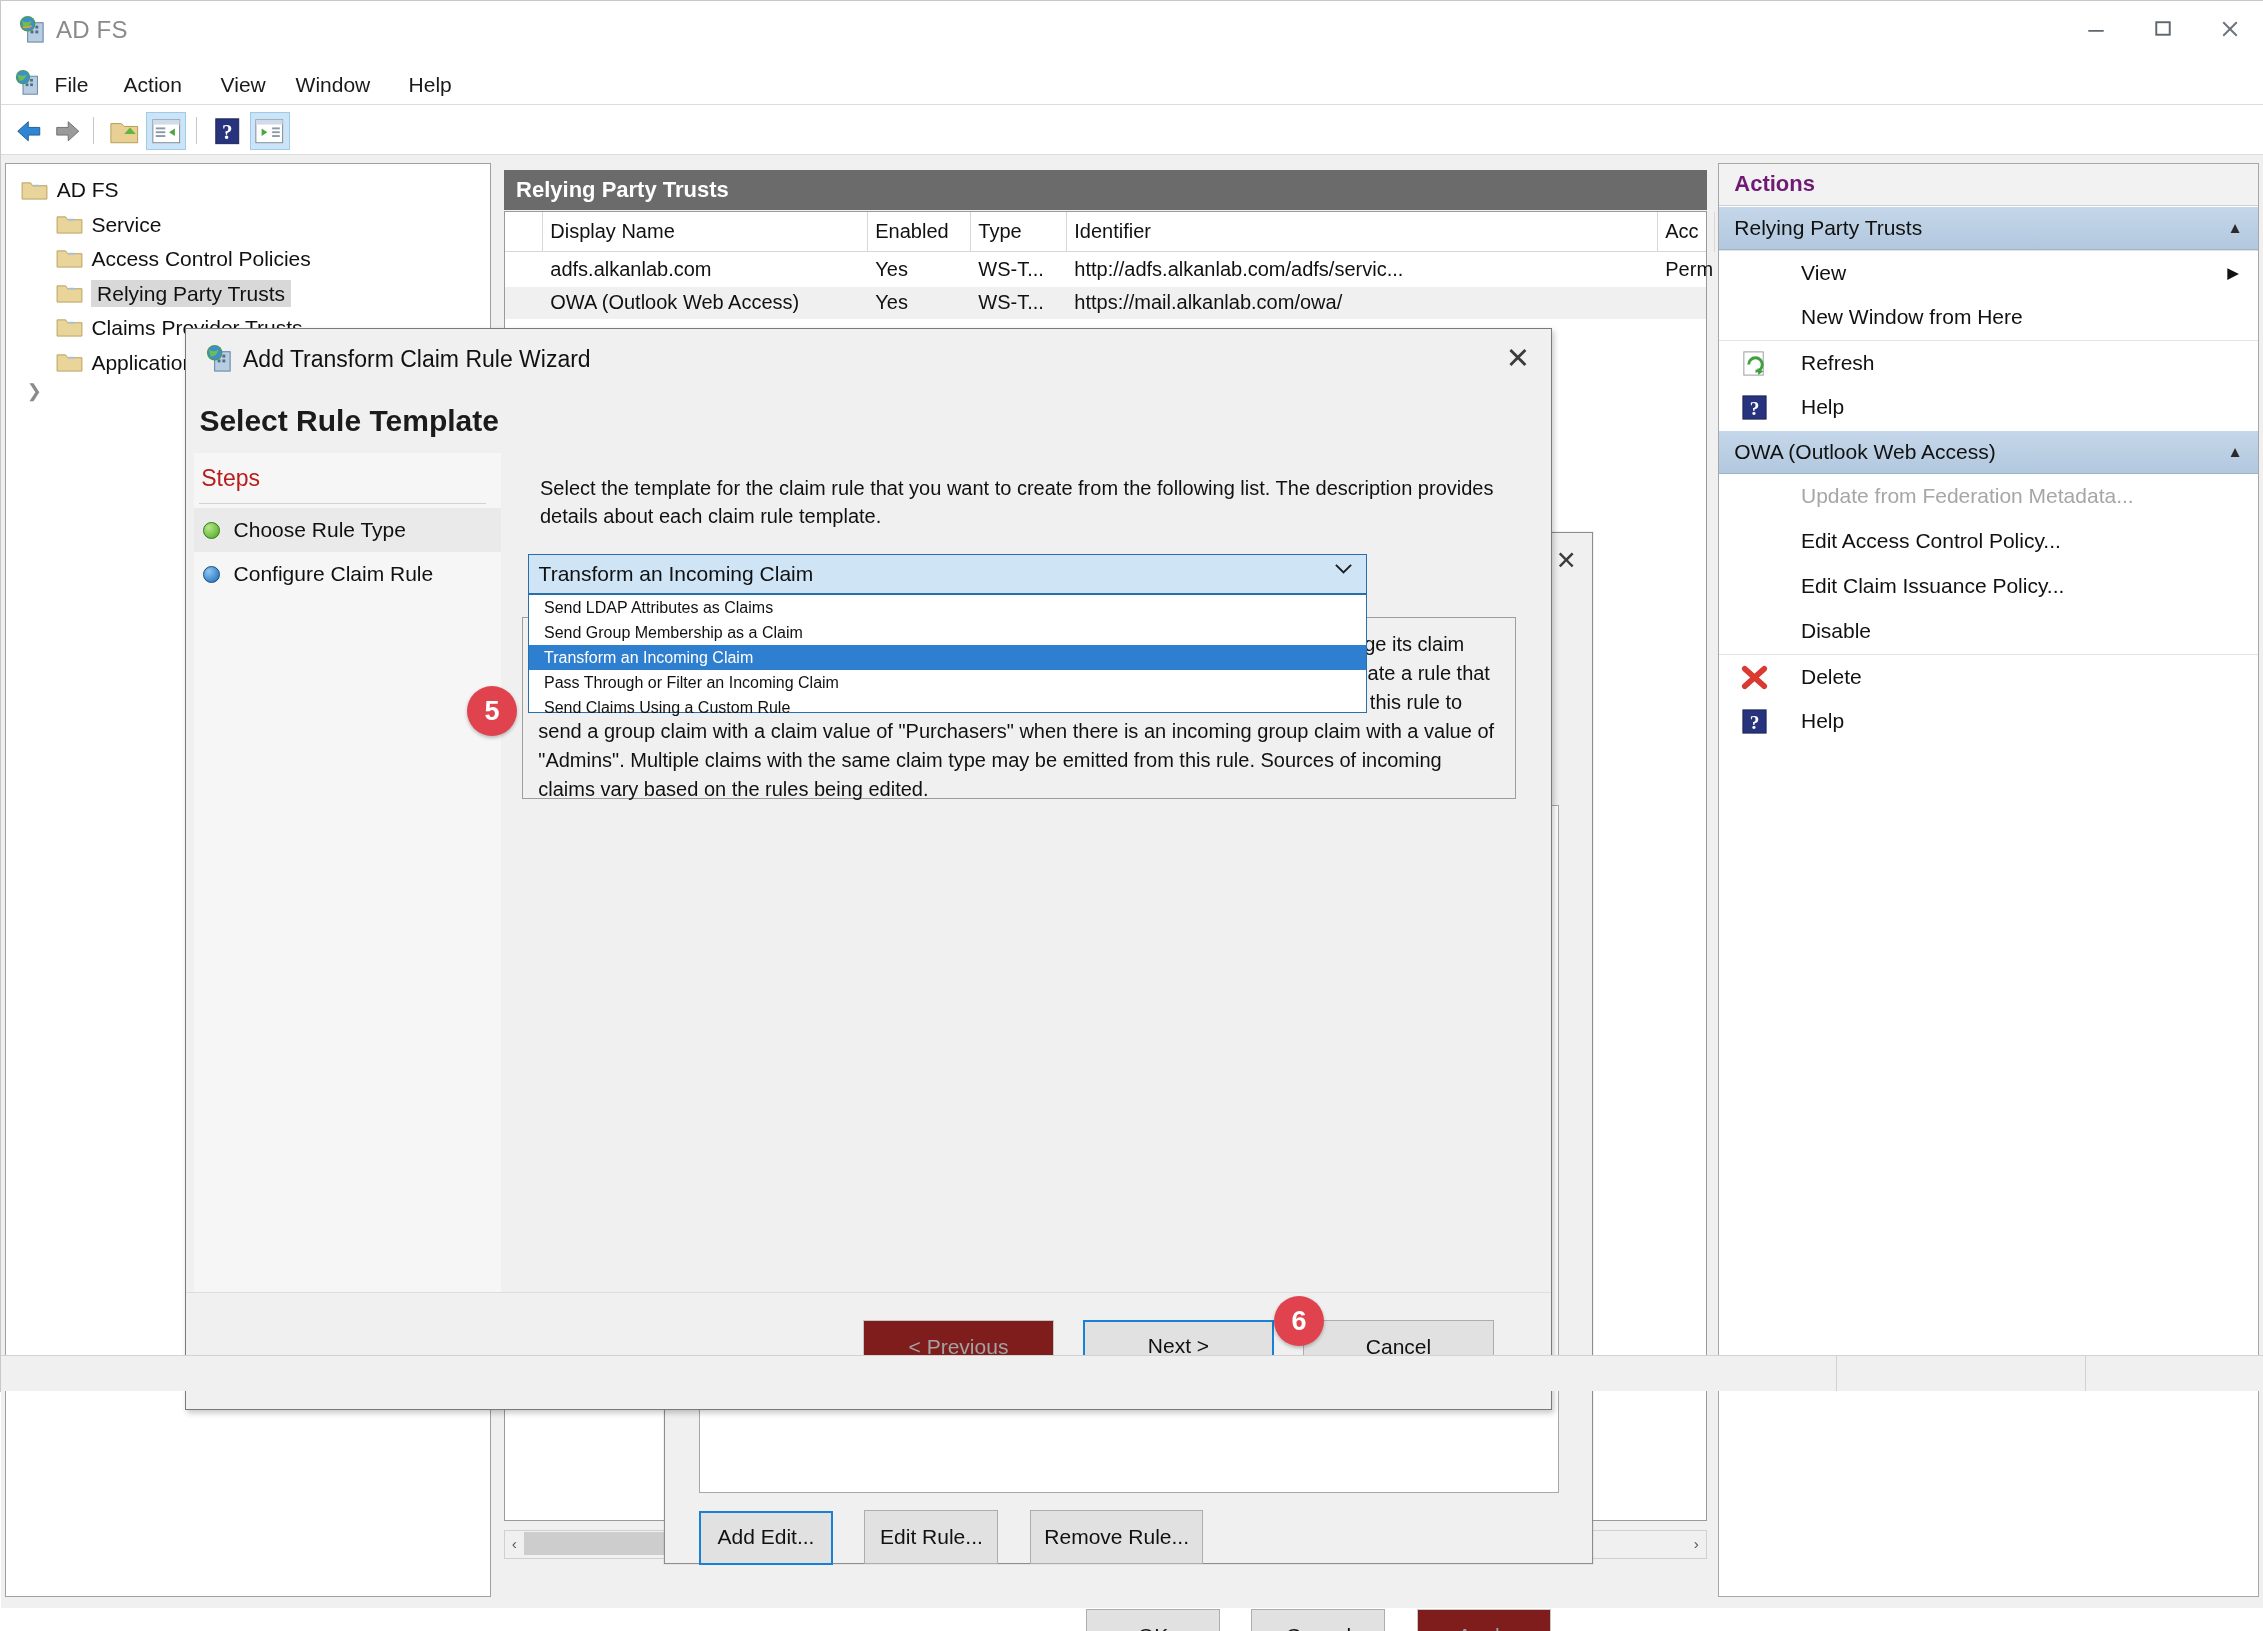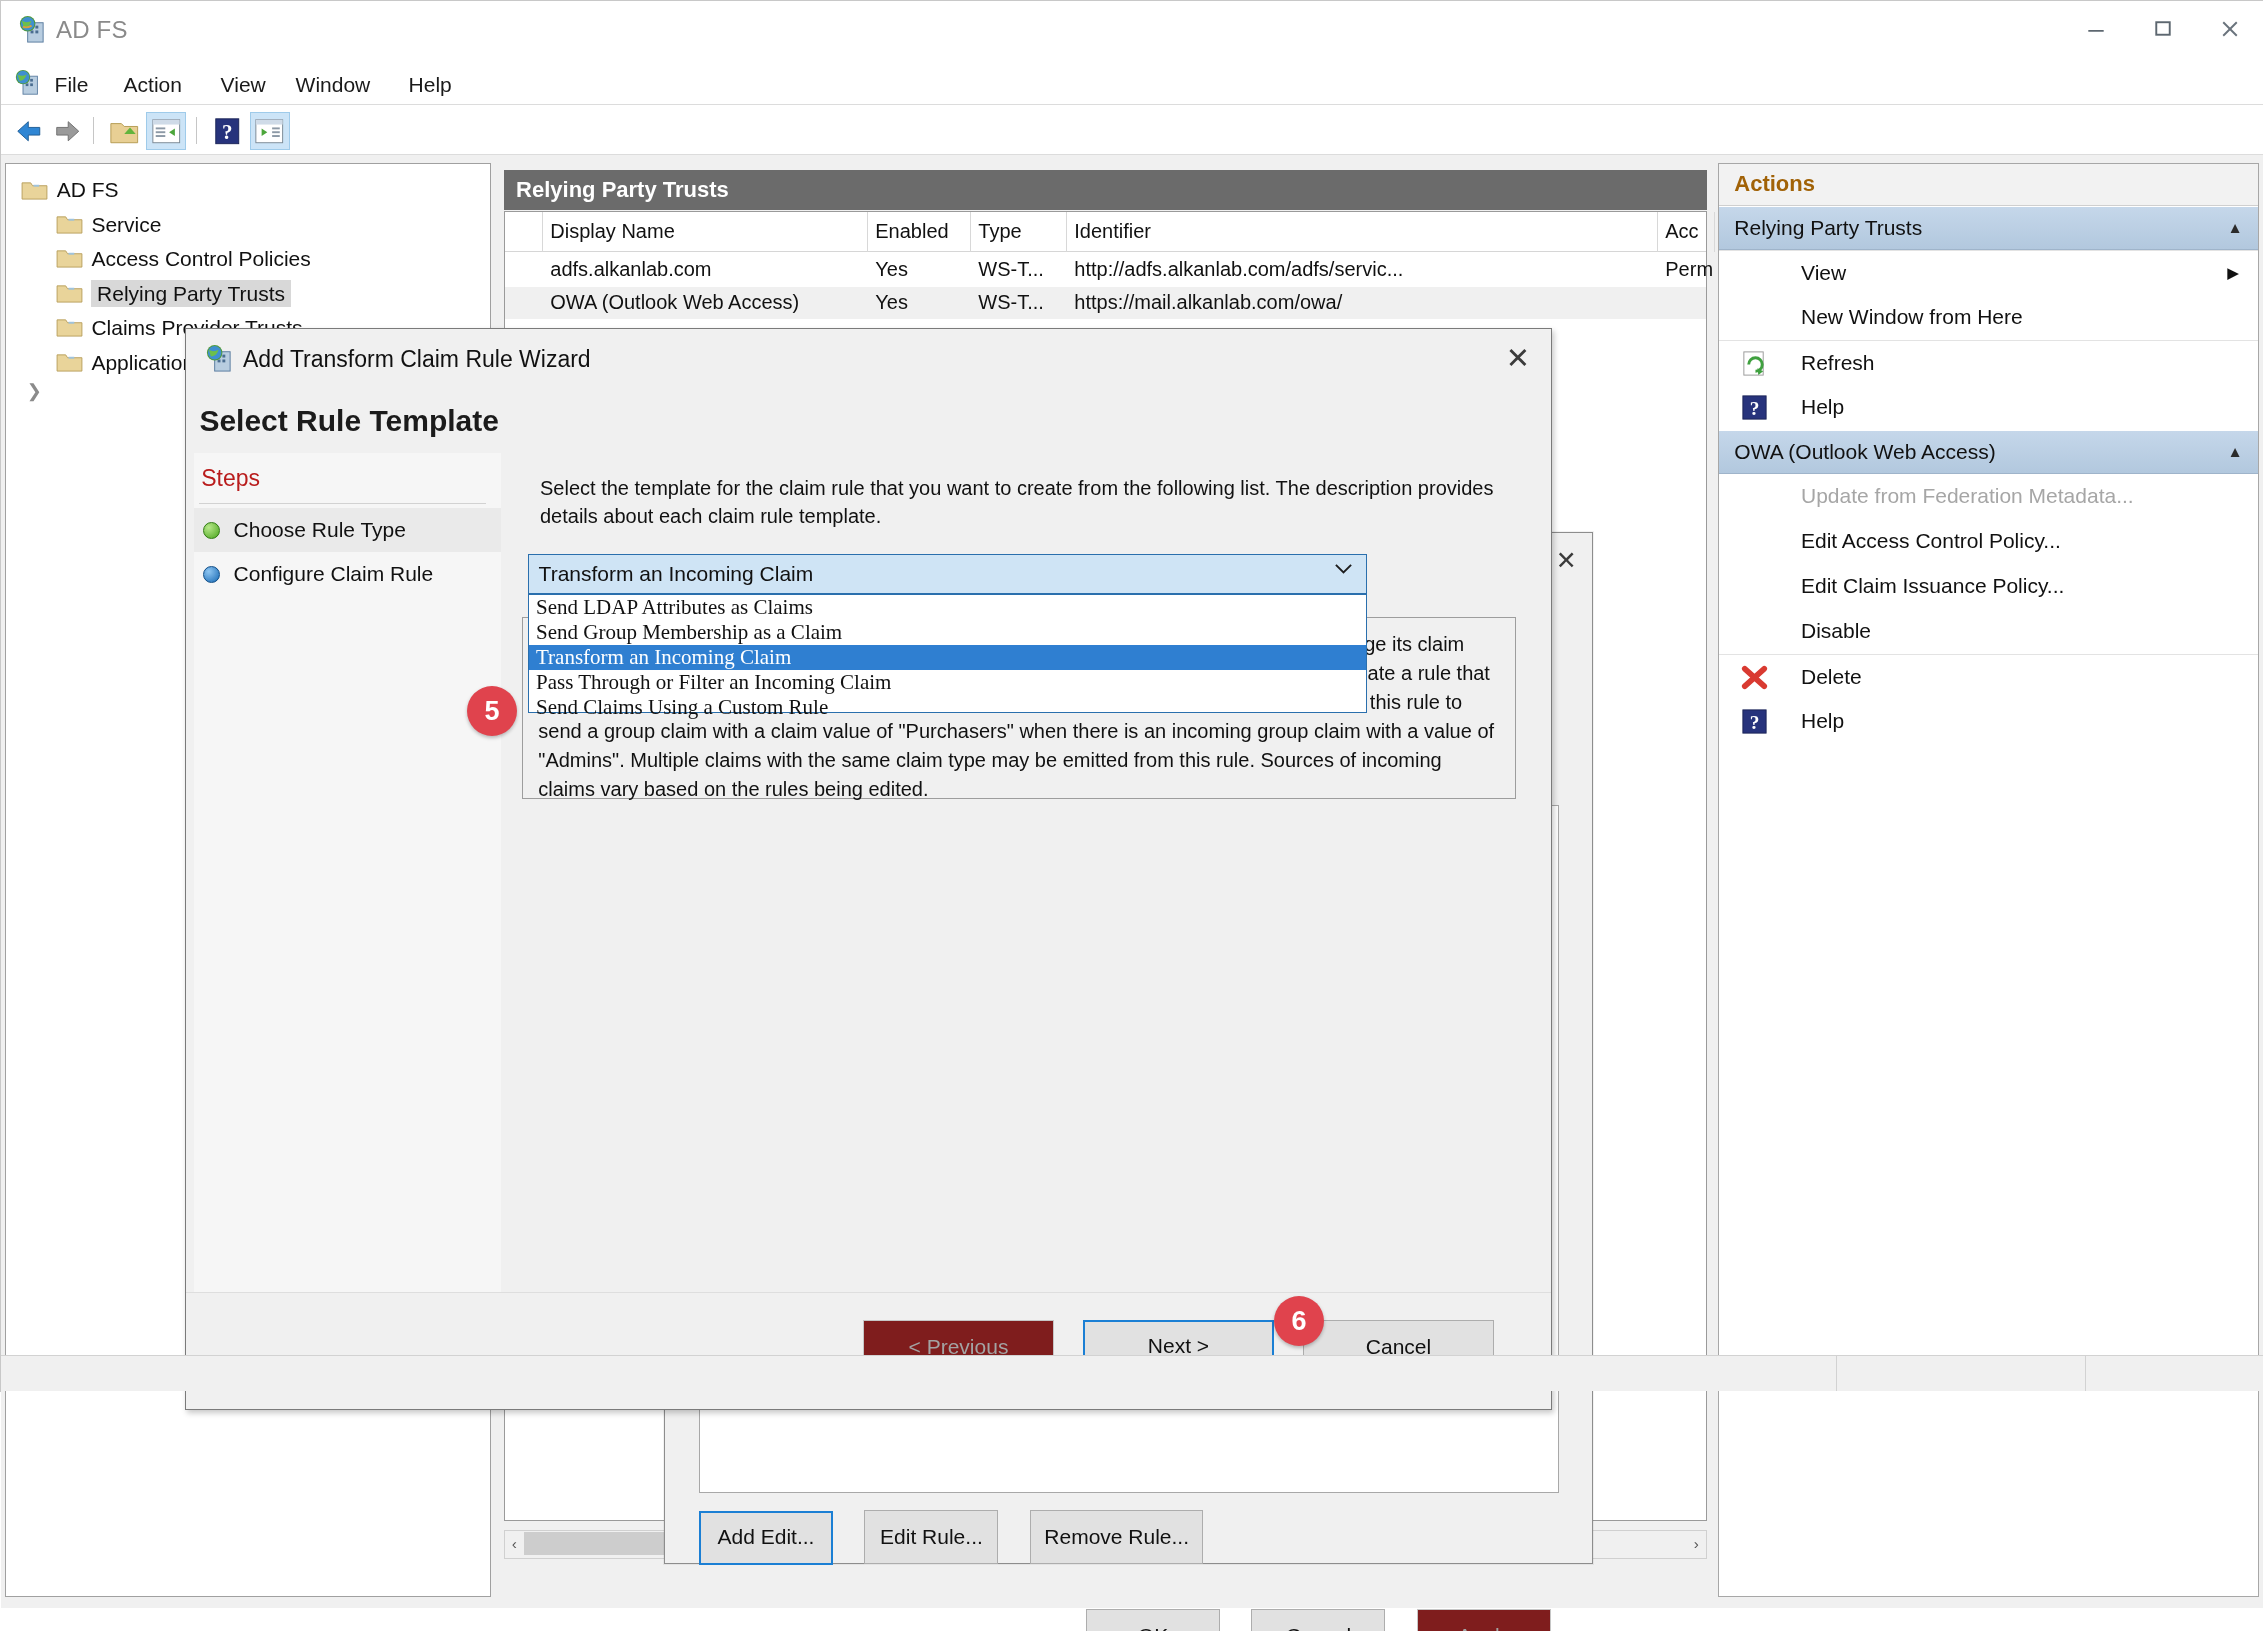--- a/index.html
+++ b/index.html
@@ -117,21 +117,21 @@
   #hscroll .arrL{left:0;} #hscroll .arrR{right:0;}
 
   
   #actionpane{
     position:absolute; left:1717px; top:7.6px; width:541px; height:1434px;
     background:#ffffff; border:1px solid #a7a7a7;
   }
   #ap-title{
     height:42px; background:#f2f2f2; border-bottom:1px solid #cfcfcf;
     display:flex; align-items:center; padding-left:15.3px;
-    font-size:22px; font-weight:bold; color:#a16207;
+    font-size:22px; font-weight:bold; color:#701a75;
   }
   .ap-group{
     height:44px; display:flex; align-items:center; padding-left:15.3px;
     font-size:21px; color:#111;
     background:linear-gradient(to bottom,#c5d7ea,#b2c8de);
     border-top:1px solid #ffffff; border-bottom:1px solid #9fb4ca;
     position:relative;
   }
   .ap-group .caret{ position:absolute; right:15.3px; font-size:15.3px; color:#2b2b2b;}
   .ap-item{
@@ -217,22 +217,22 @@
     display:flex; align-items:center; padding-left:9.6px; font-size:21px; color:#111;
   }
   #combo .caret{ position:absolute; right:13.4px; top:6.7px; font-size:17px; color:#2b2b2b;}
 
   
   #dropdown{
     position:absolute; left:27px; top:141px; width:839px; height:119px;
     background:#ffffff; border:1px solid #2a6fad; z-index:40;
   }
   #dropdown .opt{
-    height:25px; font-size:21px; color:#111; display:flex; align-items:center;
-    padding-left:7px; white-space:nowrap;font-family:Liberation Serif, serif;
+    height:25px; font-size:16px; color:#111; display:flex; align-items:center;
+    padding-left:15px; white-space:nowrap;
   }
   #dropdown .opt.sel{ background:#2f7fd1; color:#ffffff; }
 
   
   #descbox{
     position:absolute; left:21px; top:164px; width:994px; height:182px;
     background:#f0f0f0; border:1px solid #9d9d9d; padding:11.5px 15.3px;
     font-size:20px; color:#111; line-height:1.45; z-index:10;
   }
 

